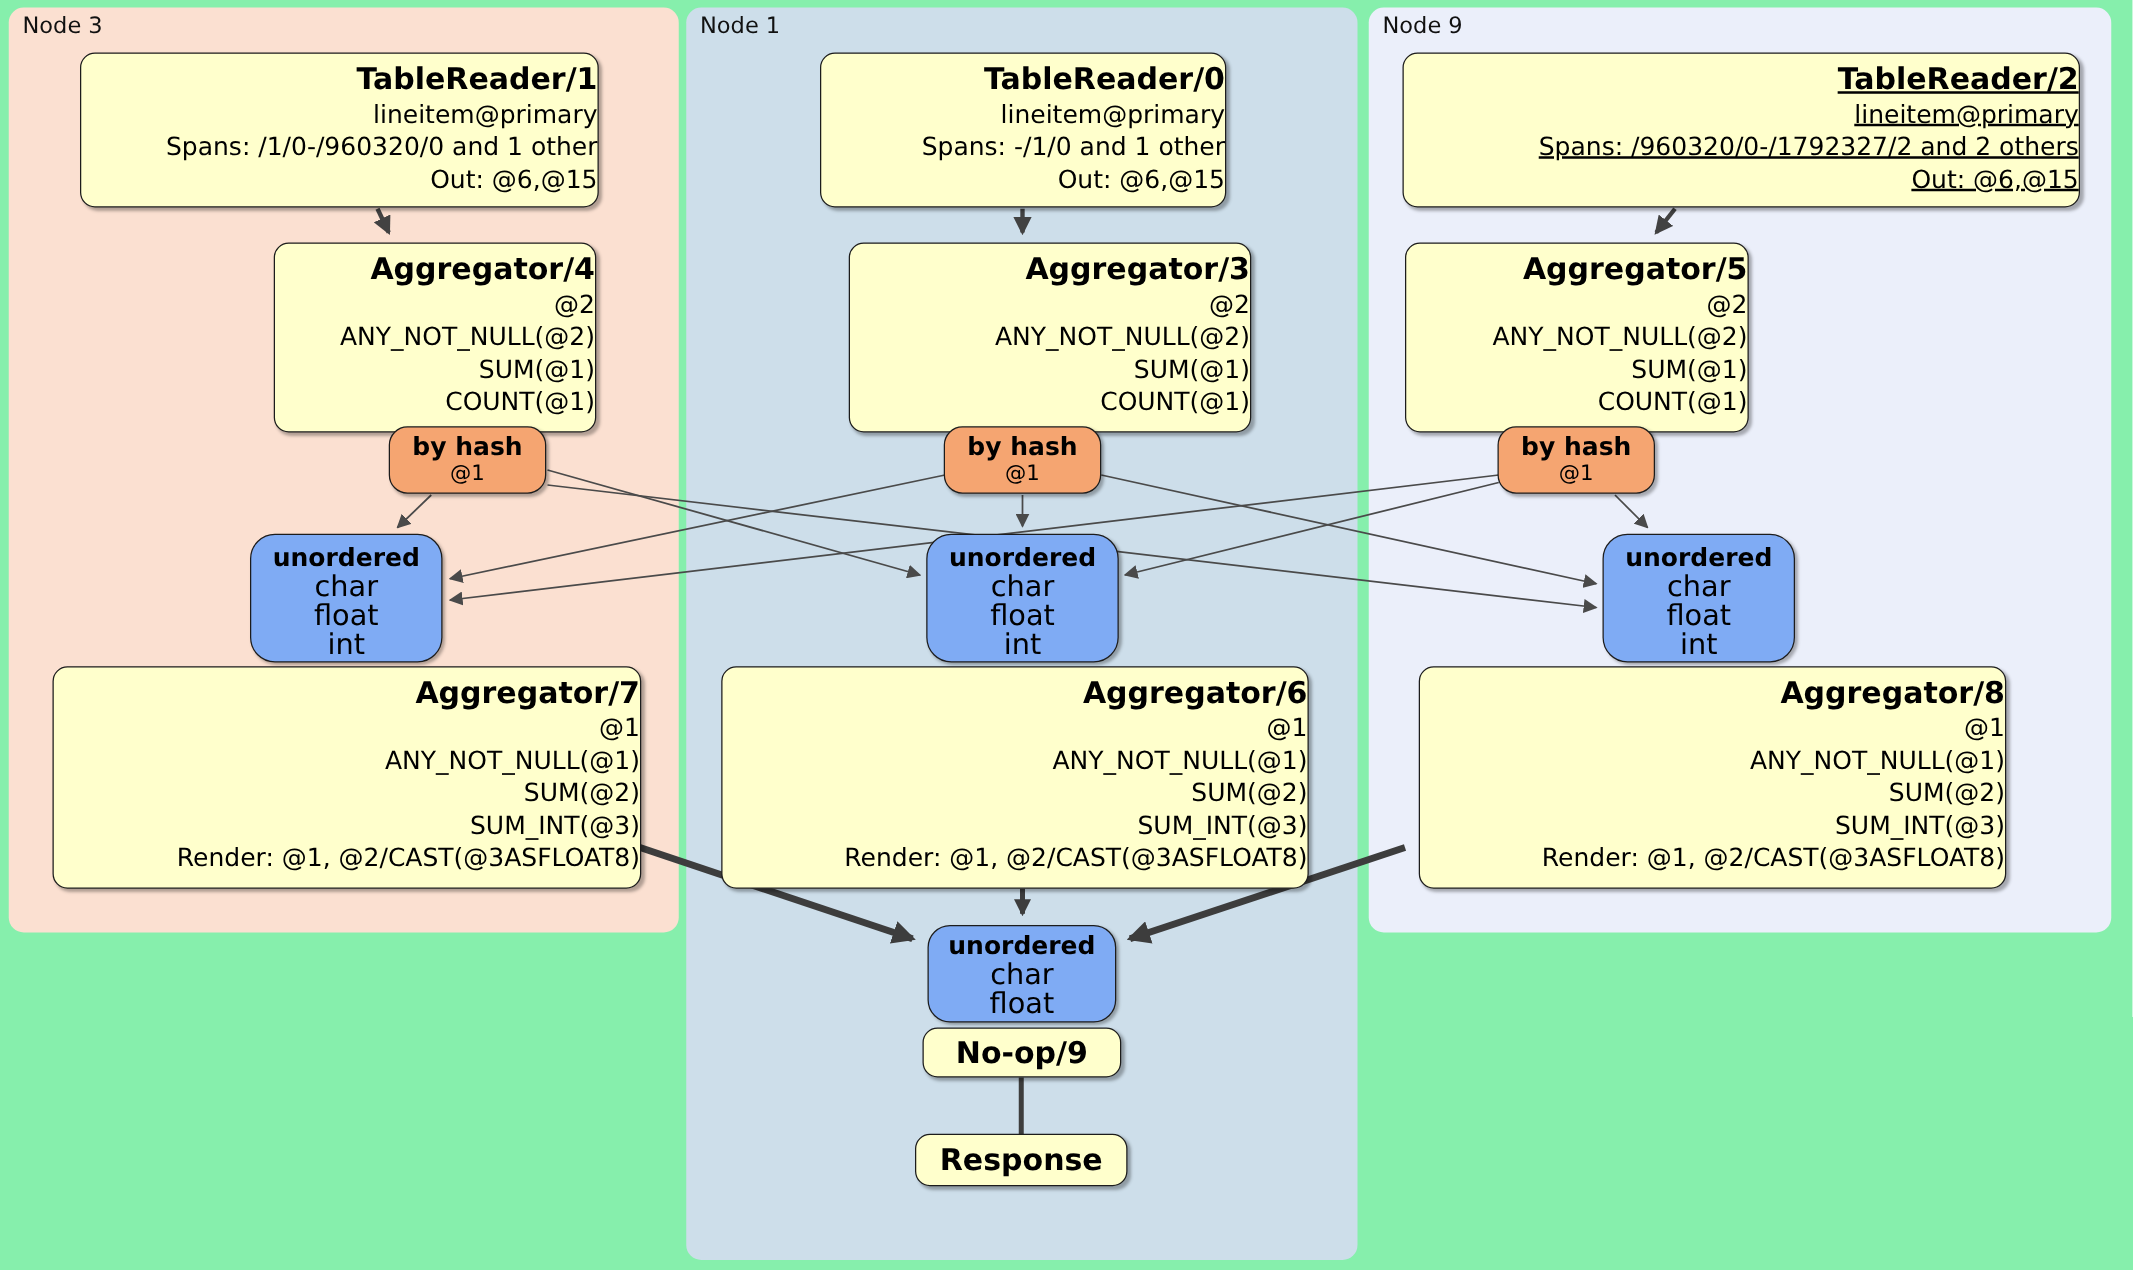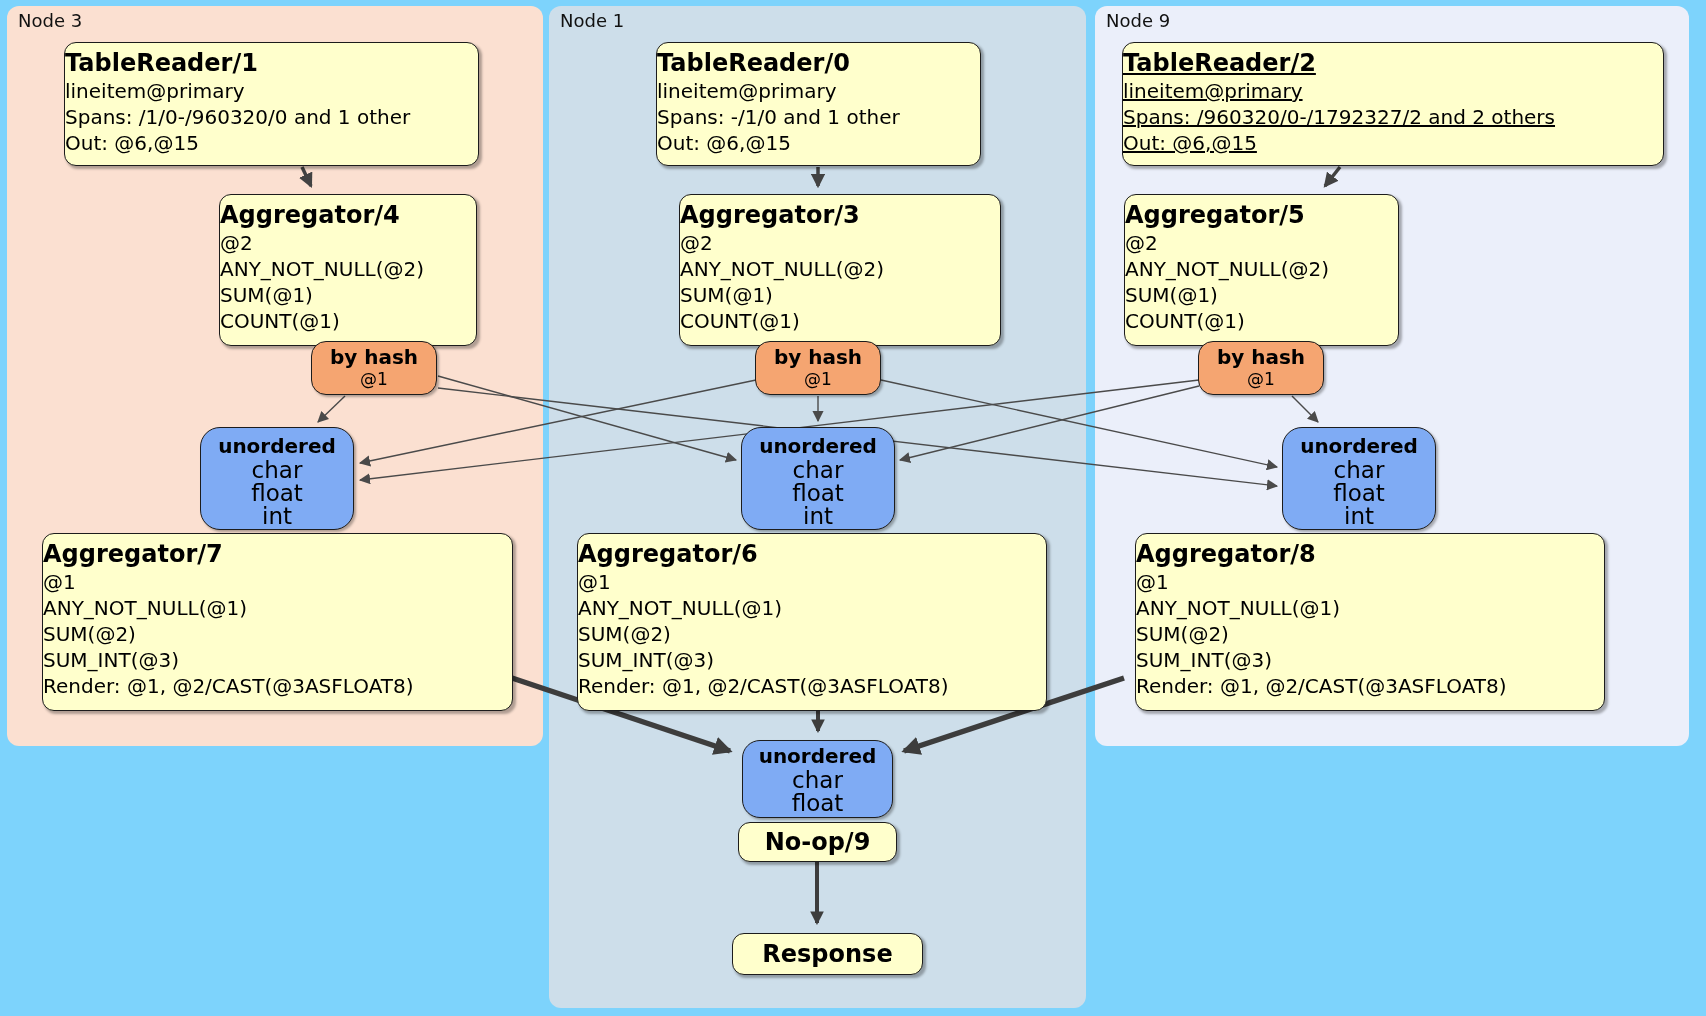--- a/index.html
+++ b/index.html
@@ -1,25 +1,25 @@
 <!DOCTYPE html>
 <html><head>
 <meta charset="utf-8">
 <style>
   html,body{margin:0;padding:0;background:#ffffff;}
   #canvas{
-    position:relative;width:1706px;height:1016px;overflow:hidden;background:#7dd3fc;
+    position:relative;width:1706px;height:1016px;overflow:hidden;background:#86efac;
     font-family:"DejaVu Sans","Liberation Sans",sans-serif;color:#000;
   }
   .region{position:absolute;border-radius:12px;}
   .region-label{position:absolute;font-size:18px;color:#111;}
   #edges{position:absolute;left:0;top:0;width:1706px;height:1016px;pointer-events:none;}
   .pbox{
     position:absolute;background:#ffffcc;border:1.6px solid #1c1c1c;border-radius:12px;
-    text-align:left;box-shadow:2.5px 2.5px 2.5px rgba(0,0,0,0.30);box-sizing:border-box;
+    text-align:right;box-shadow:2.5px 2.5px 2.5px rgba(0,0,0,0.30);box-sizing:border-box;
   }
   .ptitle{font-size:24px;font-weight:bold;line-height:30px;padding-top:5px;}
   .pline{font-size:20px;line-height:26px;white-space:nowrap;}
   .pbox.small{display:flex;align-items:center;justify-content:center;}
   .pbox.small .ptitle{padding-top:0;}
   .router{
     position:absolute;background:#f5a571;border:1.6px solid #1c1c1c;border-radius:15px;
     text-align:center;box-shadow:2px 2px 2.5px rgba(0,0,0,0.30);box-sizing:border-box;
   }
   .rtitle{font-size:20px;font-weight:bold;line-height:24px;padding-top:3px;}
@@ -182,17 +182,17 @@
   </div>
   <div class="sync" style="left:742px;top:740px;width:151px;height:78px;border-radius:18px;">
     <div class="stitle" style="padding-top:3px;">unordered</div>
     <div class="sline">char</div>
     <div class="sline">float</div>
   </div>
 
   <div class="pbox small" style="left:738px;top:822px;width:159px;height:40px;">
     <div class="ptitle">No-op/9</div>
   </div>
-  <div class="pbox small" style="left:732px;top:933px;width:191px;height:42px;">
+  <div class="pbox small" style="left:732px;top:907px;width:170px;height:42px;">
     <div class="ptitle">Response</div>
   </div>
 
 </div>
 
 </body></html>

